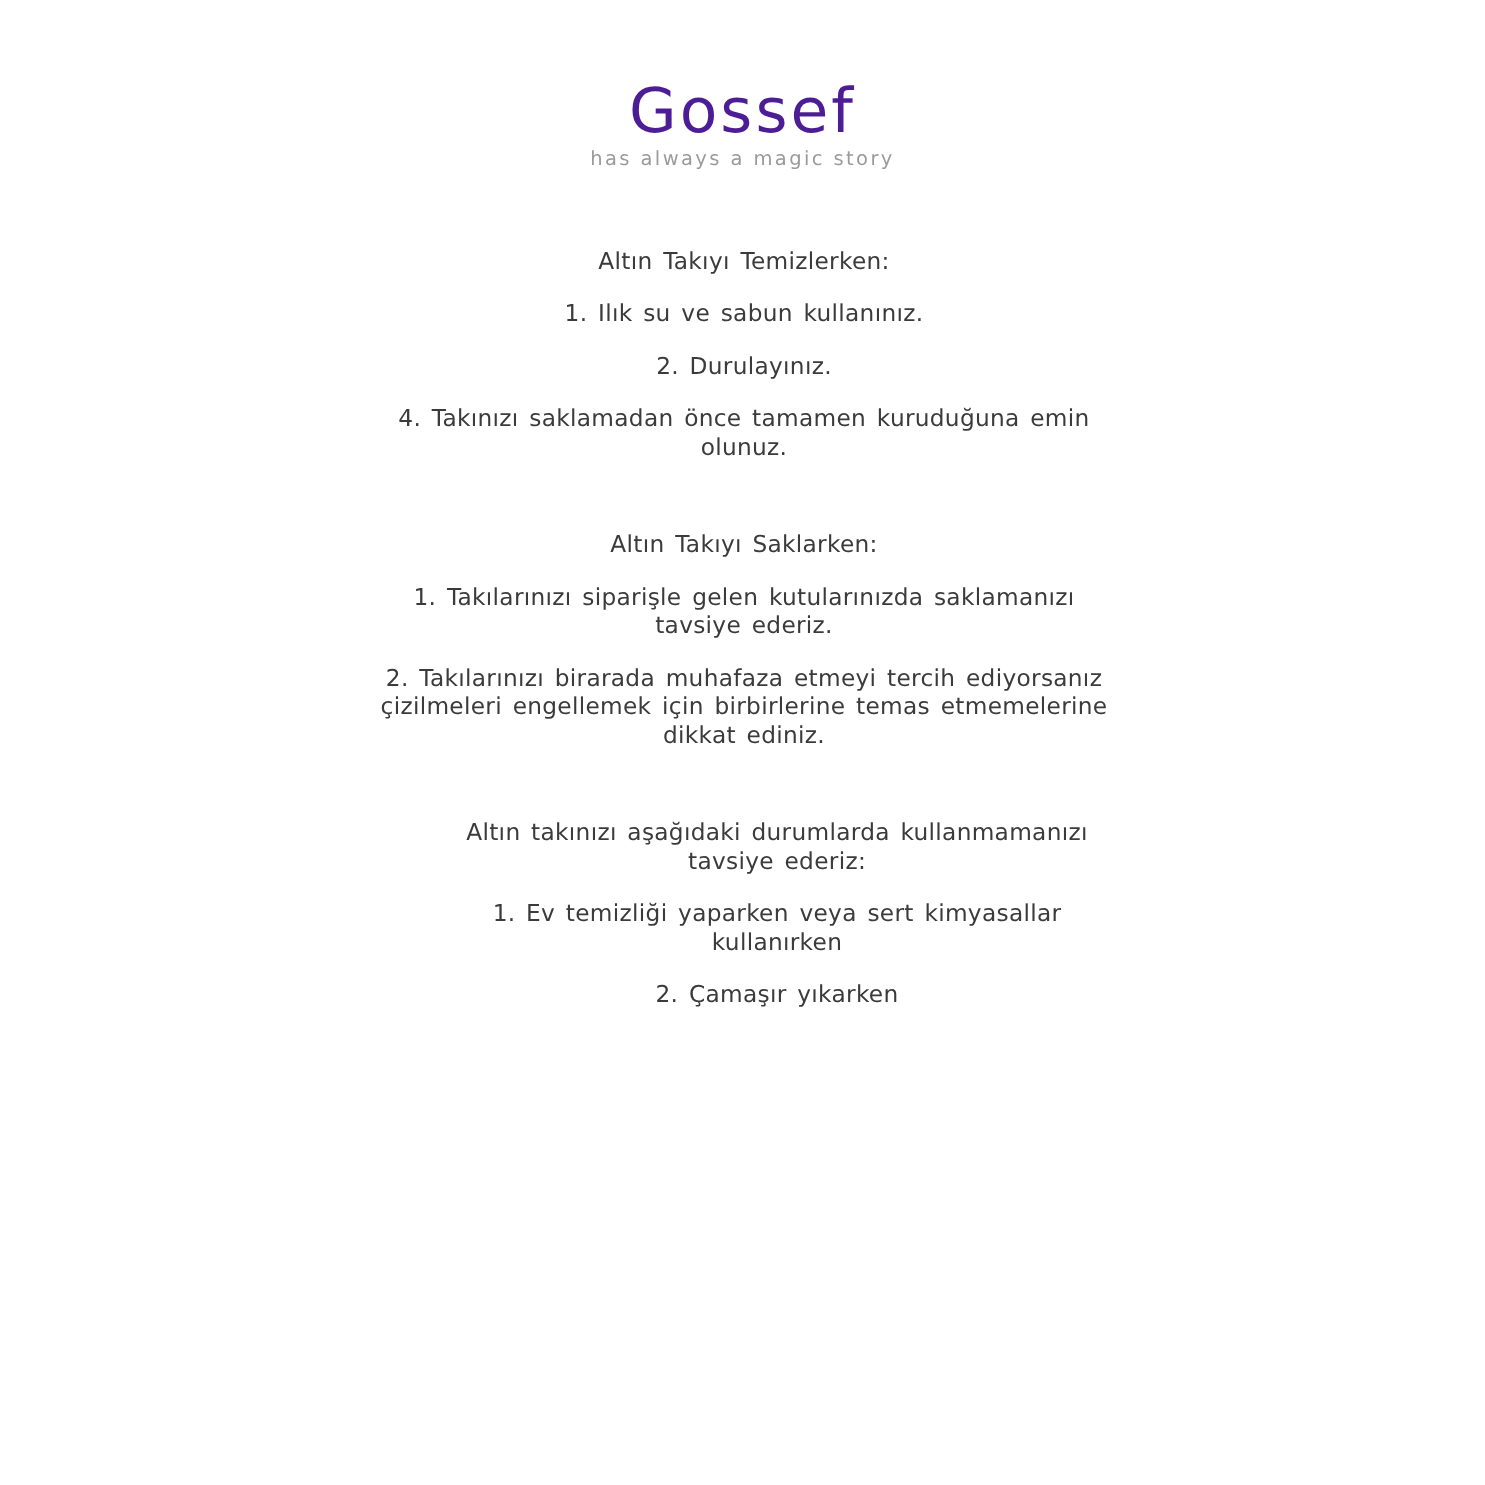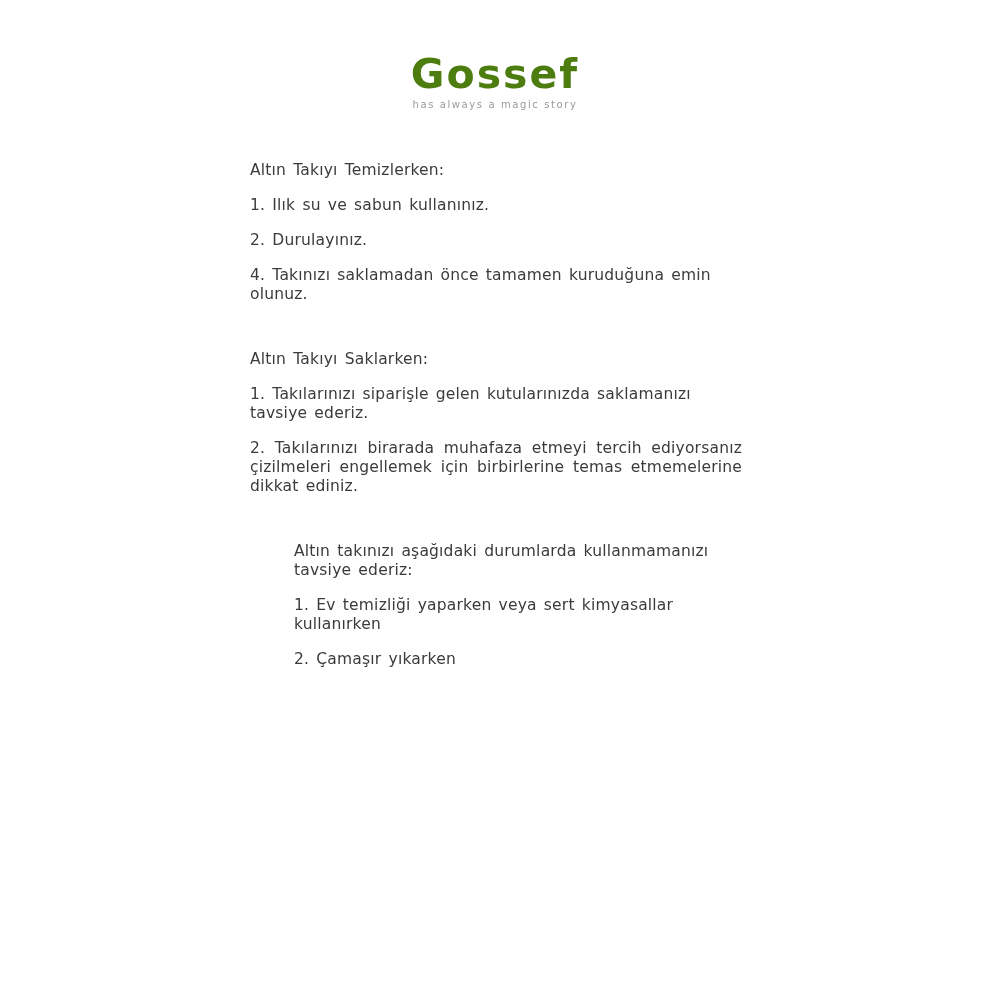--- a/index.html
+++ b/index.html
@@ -15,28 +15,28 @@
     overflow: hidden;
     font-family: "DejaVu Sans", "Liberation Sans", sans-serif;
     color: #3b3b3b;
   }
   .brand {
     padding-top: 54px;
     text-align: center;
   }
   .brand-logo {
     font-size: 41px;
-    font-weight: 700;
+    font-weight: 400;
     letter-spacing: 2px;
-    color: #4d7c0f;
+    color: #4c1d95;
     line-height: 1;
   }
   .brand-tagline {
     margin-top: 4px;
-    font-size: 10px;
+    font-size: 13px;
     letter-spacing: 1.6px;
     color: #9a9a9a;
   }
   .doc-title {
     margin-top: 27px;
     text-align: center;
     font-size: 17px;
     letter-spacing: 0.4px;
     color: #3b3b3b;
   }
@@ -44,20 +44,21 @@
     width: 492px;
     margin: 51px 0 0 250px;
   }
   .content p {
     margin: 0 0 16px 0;
     font-size: 15.5px;
     line-height: 19px;
     letter-spacing: 0.2px;
     word-spacing: 2px;
     color: #3b3b3b;
+    text-align: center;
   }
   .section {
     margin-bottom: 46px;
   }
   .section:last-child {
     margin-bottom: 0;
     margin-left: 44px;
   }
   .justify {
     text-align: justify;

